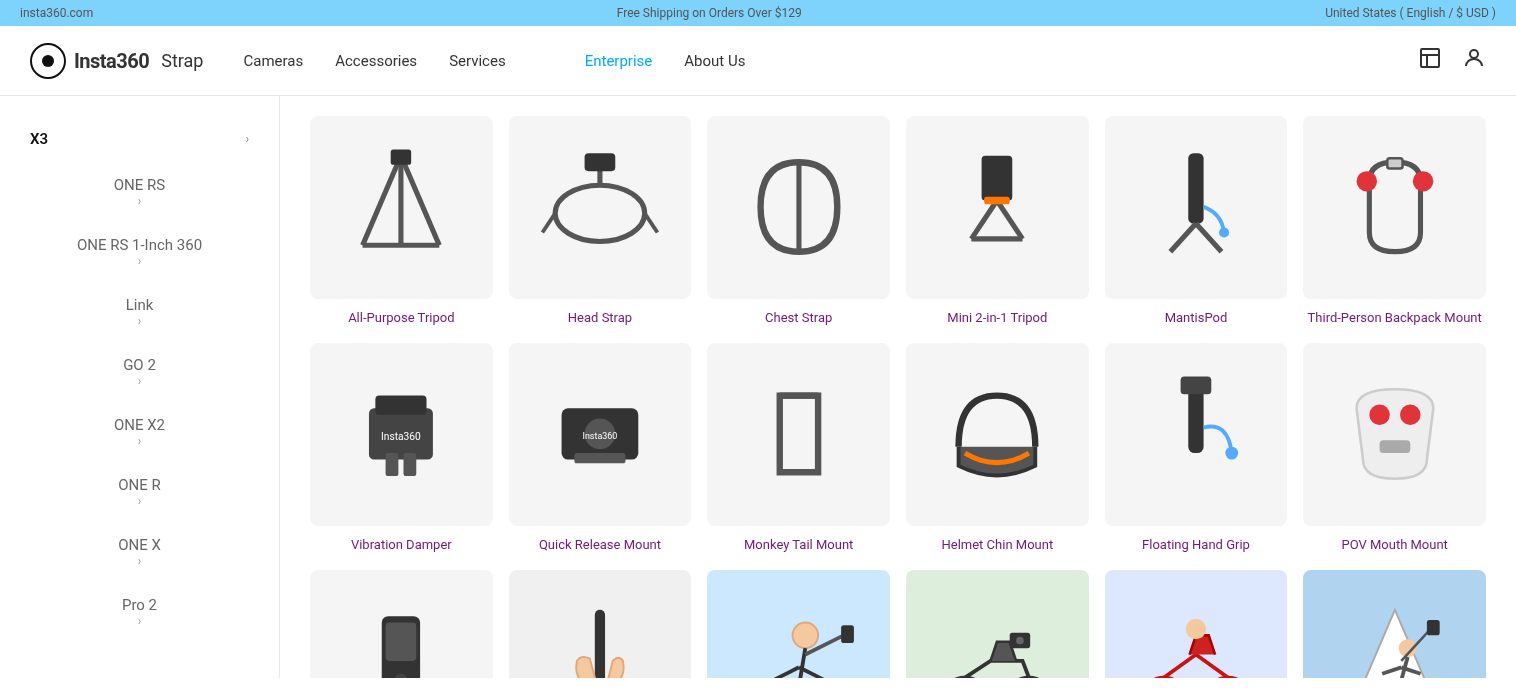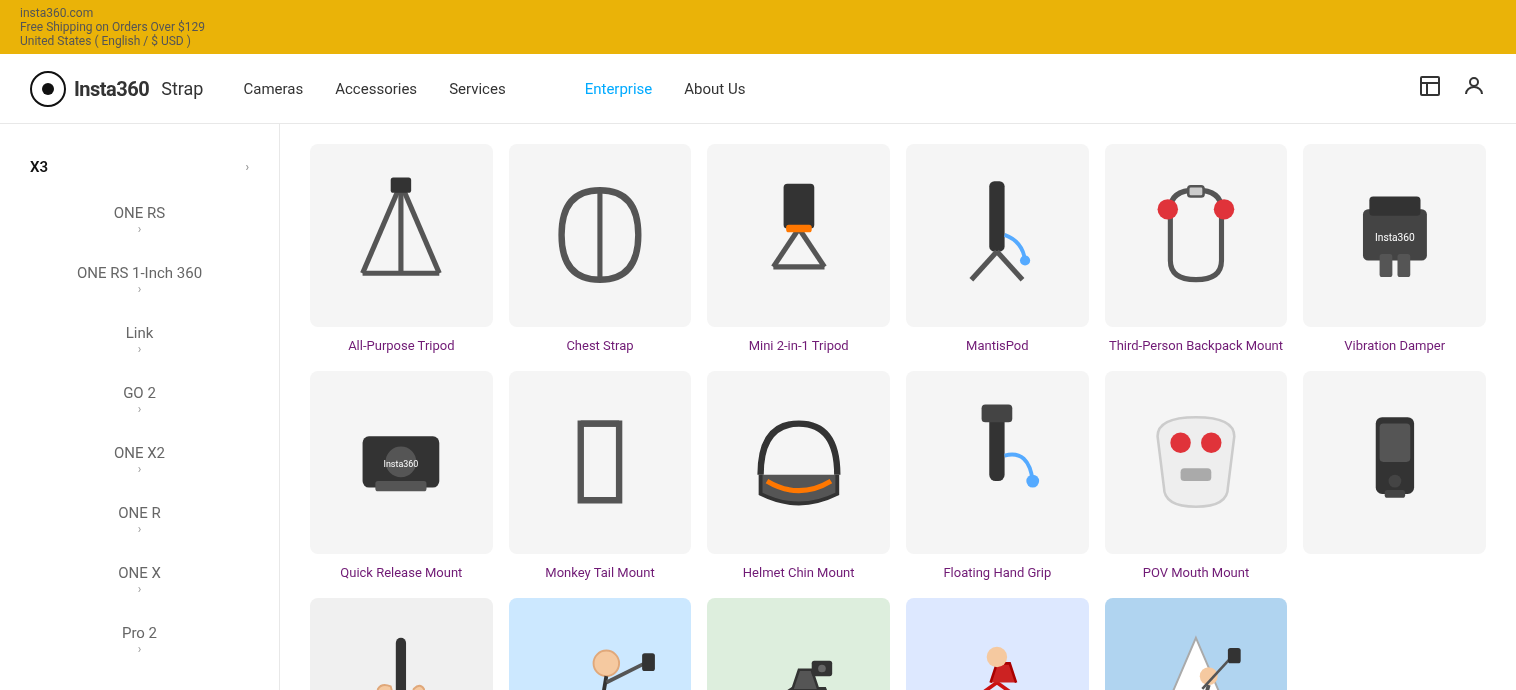--- a/index.html
+++ b/index.html
@@ -1,27 +1,26 @@
 <!DOCTYPE html>
 <html><head>
   <meta charset="utf-8">
   <style>
     * { margin: 0; padding: 0; box-sizing: border-box; }
     body { font-family: -apple-system, BlinkMacSystemFont, 'Segoe UI', Roboto, sans-serif; background: #fff; color: #333; }
 
     
     .top-bar {
-      background: #eab308;
+      background: #7dd3fc;
       padding: 6px 20px;
       display: flex;
       justify-content: space-between;
-      align-items: flex-start;
+      align-items: center;
       font-size: 12px;
       color: #555;
-      flex-direction: column;
     }
 
     
     .header {
       display: flex;
       align-items: center;
       padding: 0 30px;
       height: 70px;
       border-bottom: 1px solid #e8e8e8;
       position: relative;
@@ -253,20 +252,32 @@
             <line x1="50" y1="10" x2="20" y2="80" stroke="#555" stroke-width="4"></line>
             <line x1="50" y1="10" x2="80" y2="80" stroke="#555" stroke-width="4"></line>
             <line x1="50" y1="10" x2="50" y2="80" stroke="#555" stroke-width="4"></line>
             <line x1="20" y1="80" x2="80" y2="80" stroke="#555" stroke-width="4"></line>
             <rect x="42" y="5" width="16" height="12" rx="2" fill="#333"></rect>
           </svg>
         </div>
         <span class="product-label">All-Purpose Tripod</span>
       </div>
 
+      <div class="product-card">
+        <div class="product-image-box">
+          <svg class="product-svg" viewBox="0 0 100 100">
+            <ellipse cx="50" cy="55" rx="35" ry="22" fill="none" stroke="#555" stroke-width="4"></ellipse>
+            <line x1="50" y1="33" x2="50" y2="15" stroke="#555" stroke-width="4"></line>
+            <rect x="38" y="8" width="24" height="14" rx="3" fill="#333"></rect>
+            <line x1="15" y1="55" x2="5" y2="70" stroke="#555" stroke-width="3"></line>
+            <line x1="85" y1="55" x2="95" y2="70" stroke="#555" stroke-width="3"></line>
+          </svg>
+        </div>
+        <span class="product-label">Head Strap</span>
+      </div>
 
       <div class="product-card">
         <div class="product-image-box">
           <svg class="product-svg" viewBox="0 0 100 100">
             <path d="M50 15 Q20 15 20 50 Q20 85 50 85 Q80 85 80 50 Q80 15 50 15Z" fill="none" stroke="#555" stroke-width="5"></path>
             <line x1="50" y1="15" x2="50" y2="85" stroke="#555" stroke-width="4"></line>
           </svg>
         </div>
         <span class="product-label">Chest Strap</span>
       </div>

